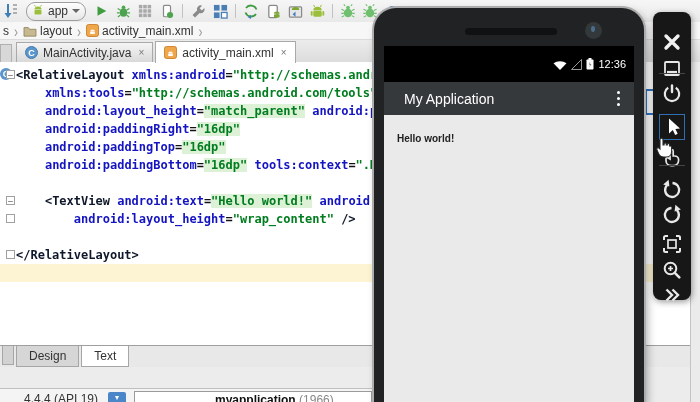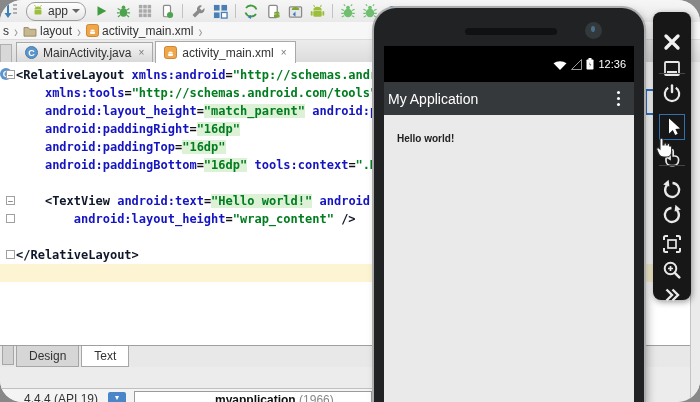--- a/index.html
+++ b/index.html
@@ -1,17 +1,17 @@
 <!DOCTYPE html>
 <html><head>
 <meta charset="utf-8">
 <style>
   html,body{margin:0;padding:0;background:#888;}
   #stage{position:relative;width:700px;height:402px;overflow:hidden;background:#ececec;
-         font-family:"Liberation Sans",sans-serif;font-size:12px;color:#333;border-radius:22px;}
+         font-family:"Liberation Sans",sans-serif;font-size:12px;color:#333;}
   
   .top-toolbar{position:absolute;left:0;top:0;width:700px;height:22px;
     background:linear-gradient(#f6f6f6,#e9e9e9);border-bottom:1px solid #cfcfcf;
     display:flex;align-items:center;}
   .tb-icon{width:18px;height:18px;margin:0 2px;flex:none;display:flex;align-items:center;justify-content:center;}
   .tb-sep{width:1px;height:14px;background:#c2c2c2;margin:0 4px;flex:none;}
   .app-chip{height:17px;margin:0 4px;padding:0 5px;border:1px solid #9e9e9e;border-radius:9px;
     background:linear-gradient(#fefefe,#e6e6e6);display:flex;align-items:center;gap:4px;}
   .app-chip .caret{width:0;height:0;border-left:4px solid transparent;border-right:4px solid transparent;border-top:4px solid #666;}
   .help-q{color:#3b7bd8;font-weight:bold;font-size:14px;}
@@ -71,21 +71,21 @@
   
   .emulator{position:absolute;left:374px;top:8px;width:270px;height:394px;background:#202224;
     border-radius:22px 22px 0 0;z-index:10;box-shadow:0 0 0 2px #adadad,3px 4px 10px rgba(0,0,0,.35);}
   .speaker{position:absolute;left:91px;top:20px;width:92px;height:7px;background:#101112;border-radius:4px;}
   .camera{position:absolute;left:211px;top:14px;width:17px;height:17px;border-radius:50%;background:#33383b;}
   .camera i{position:absolute;left:6px;top:4px;width:4px;height:6px;background:#4a6e8a;border-radius:50%;}
   .screen{position:absolute;left:10px;right:10px;top:38px;bottom:0;background:#eaeaea;overflow:hidden;}
   .statusbar{height:36px;background:#000;display:flex;align-items:center;justify-content:flex-end;
     gap:4px;padding-right:8px;color:#fff;font-size:11px;}
   .actionbar{height:33px;background:#35393b;display:flex;align-items:center;position:relative;}
-  .actionbar .title{color:#fff;font-size:14px;margin-left:4px;}
+  .actionbar .title{color:#fff;font-size:14px;margin-left:20px;}
   .overflow-dots{position:absolute;right:14px;top:9px;width:3px;}
   .overflow-dots i{display:block;width:3px;height:3px;border-radius:50%;background:#fff;margin-bottom:3px;}
   .app-content{padding:18px 13px;color:#222;font-size:10px;font-weight:bold;}
   
   .side-toolbar{position:absolute;left:653px;top:12px;width:38px;height:288px;background:#171717;
     border-radius:8px;z-index:20;box-shadow:1px 2px 6px rgba(0,0,0,.4);}
   .st-icon{position:absolute;left:7px;width:24px;height:24px;}
   .st-sep{position:absolute;left:6px;width:26px;height:1px;background:#454545;}
   .st-selected{position:absolute;left:6px;width:26px;height:26px;border:1px solid #2f6fb2;box-sizing:border-box;}
   .mouse-cursor{position:absolute;left:654px;top:136px;z-index:30;}

